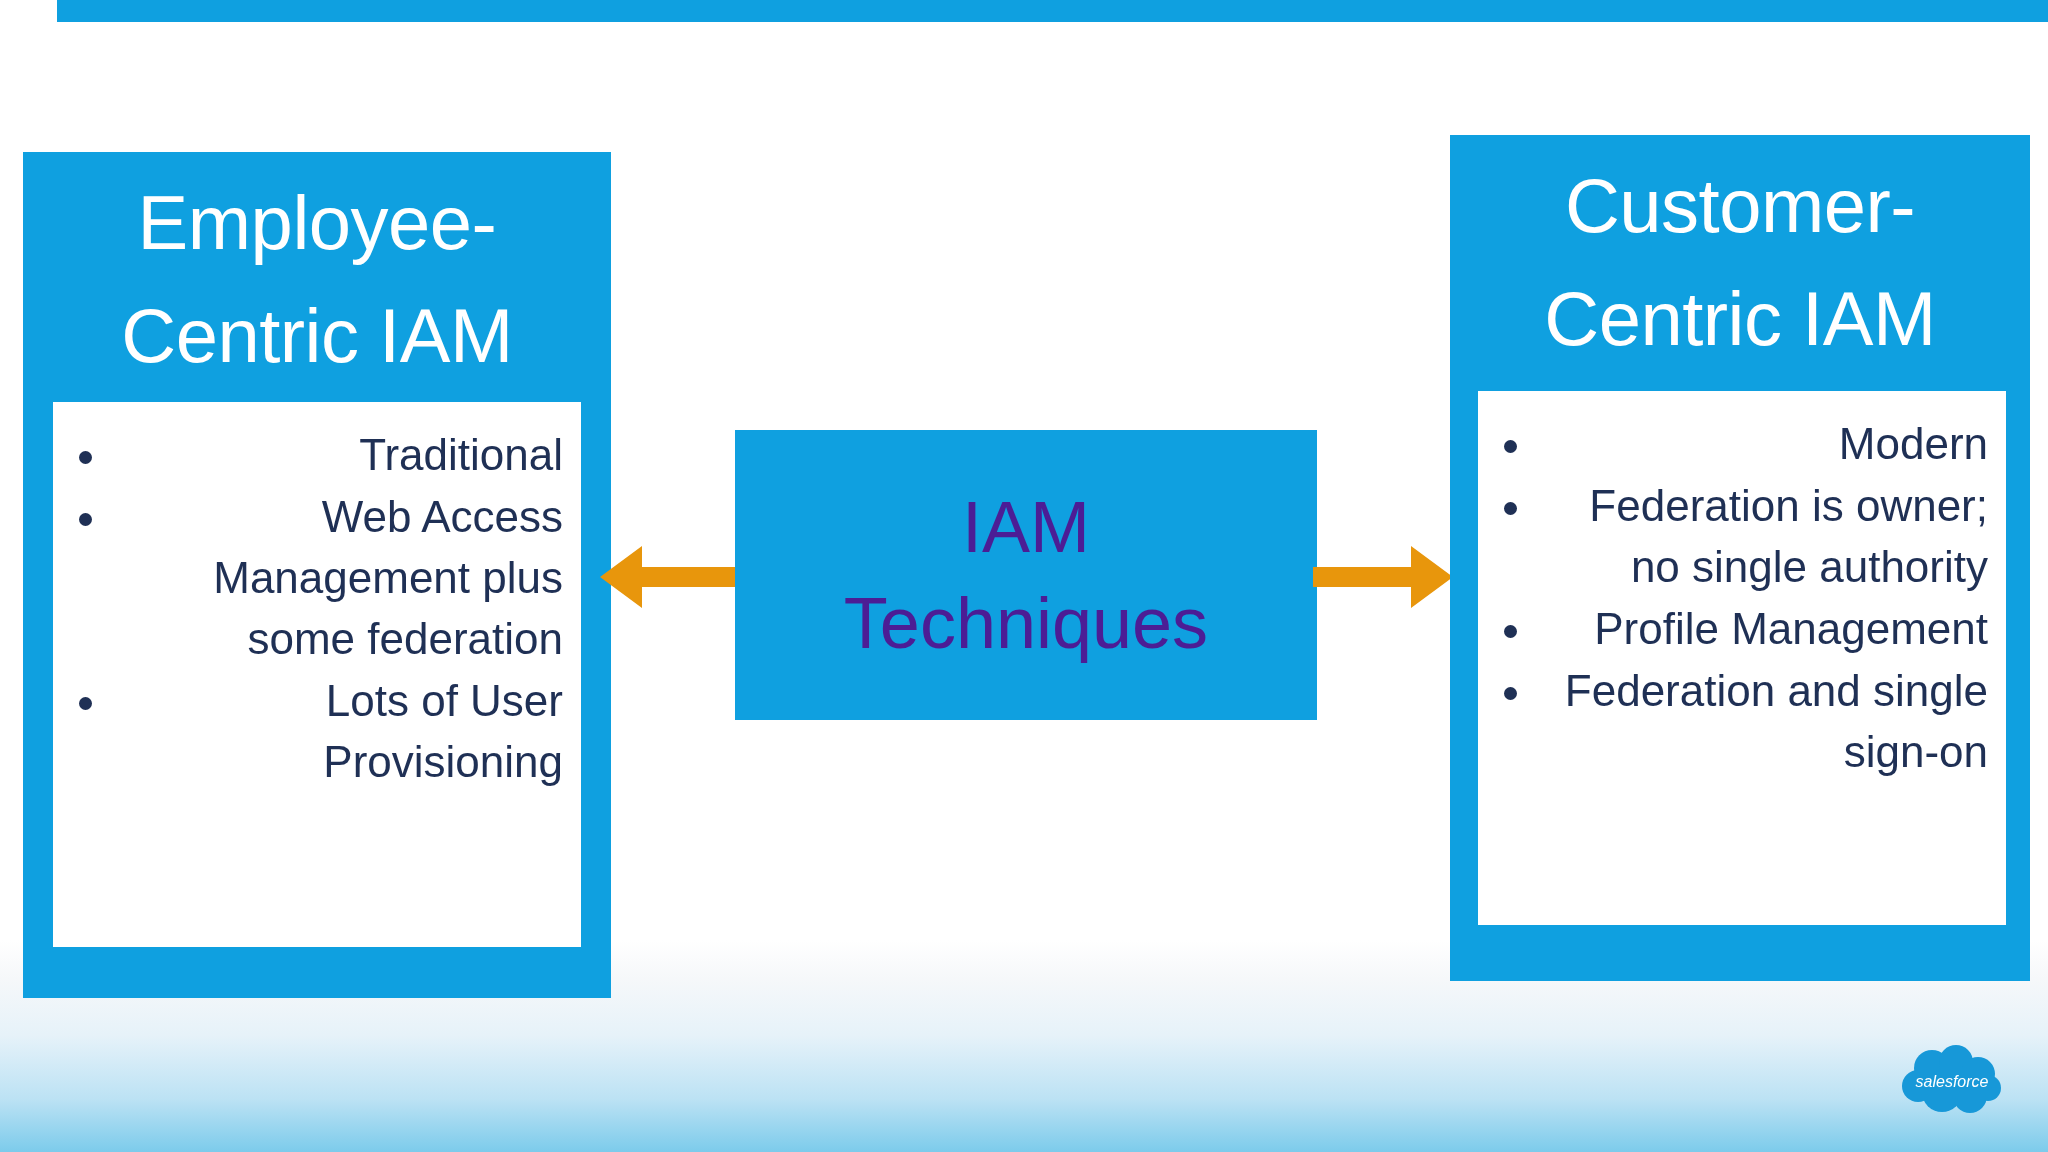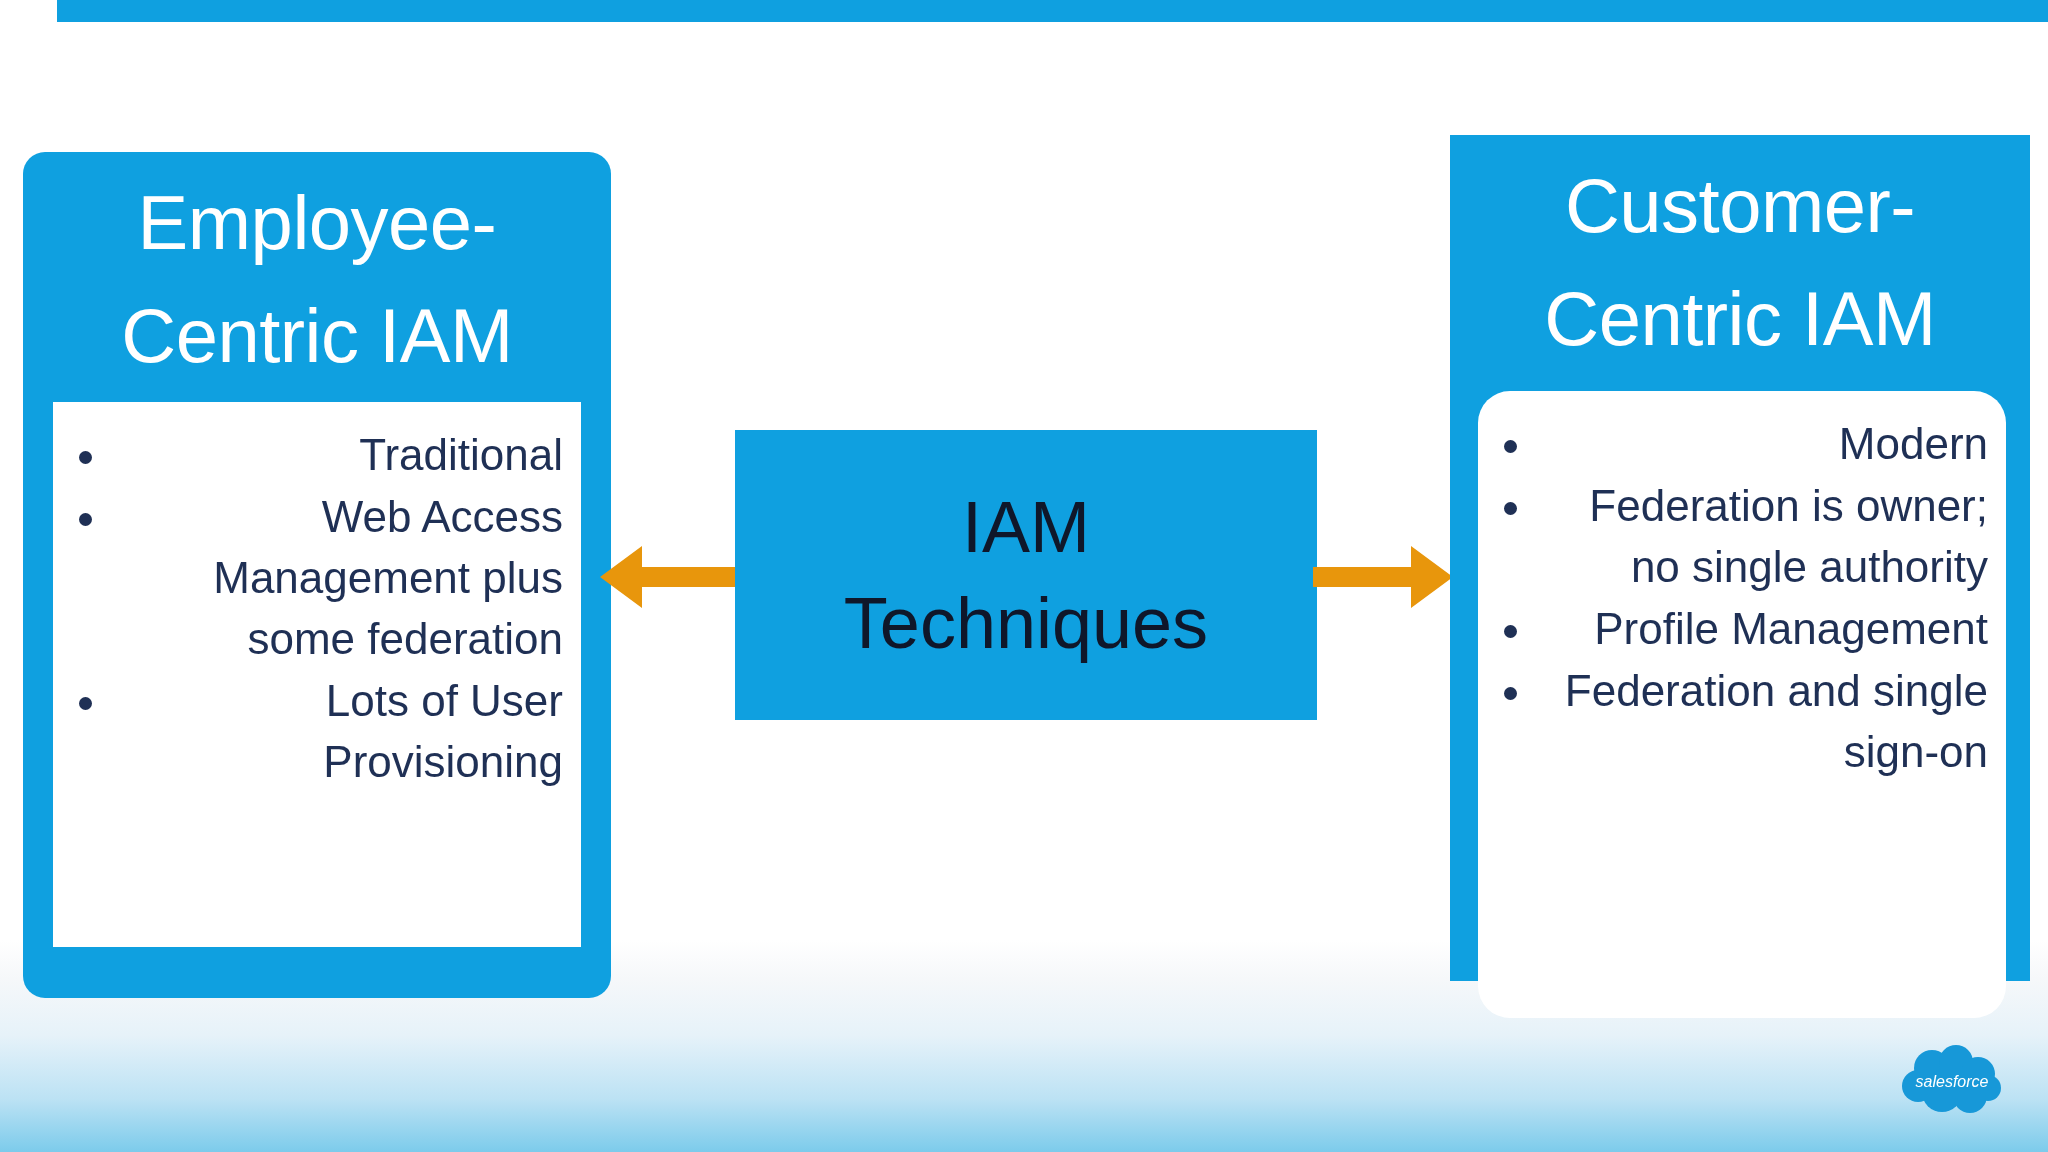--- a/index.html
+++ b/index.html
@@ -51,21 +51,20 @@
   .panel {
     position: absolute;
     background: #0FA0E0;
     box-sizing: border-box;
   }
   .panel-left {
     left: 23px;
     top: 152px;
     width: 588px;
     height: 846px;
-    border-radius: 22px;
   }
   .panel-right {
     left: 1450px;
     top: 135px;
     width: 580px;
     height: 846px;
   }
 
   .panel-title {
     position: absolute;
@@ -89,22 +88,21 @@
   .card-left {
     left: 30px;
     top: 250px;
     width: 528px;
     height: 545px;
   }
   .card-right {
     left: 28px;
     top: 256px;
     width: 528px;
-    height: 627px;
-    border-radius: 32px;
+    height: 534px;
   }
 
   ul.bullets {
     list-style: none;
     margin: 0;
     padding: 22px 18px 0 10px;
     color: #1F3055;
     font-size: 44px;
     line-height: 61px;
   }
@@ -126,21 +124,21 @@
   }
 
   
   .center-box {
     position: absolute;
     left: 735px;
     top: 430px;
     width: 582px;
     height: 290px;
     background: #0FA0E0;
-    color: #0f172a;
+    color: #4c1d95;
     display: flex;
     align-items: center;
     justify-content: center;
     text-align: center;
     font-size: 72px;
     line-height: 96px;
     white-space: pre-line;
   }
 
   

